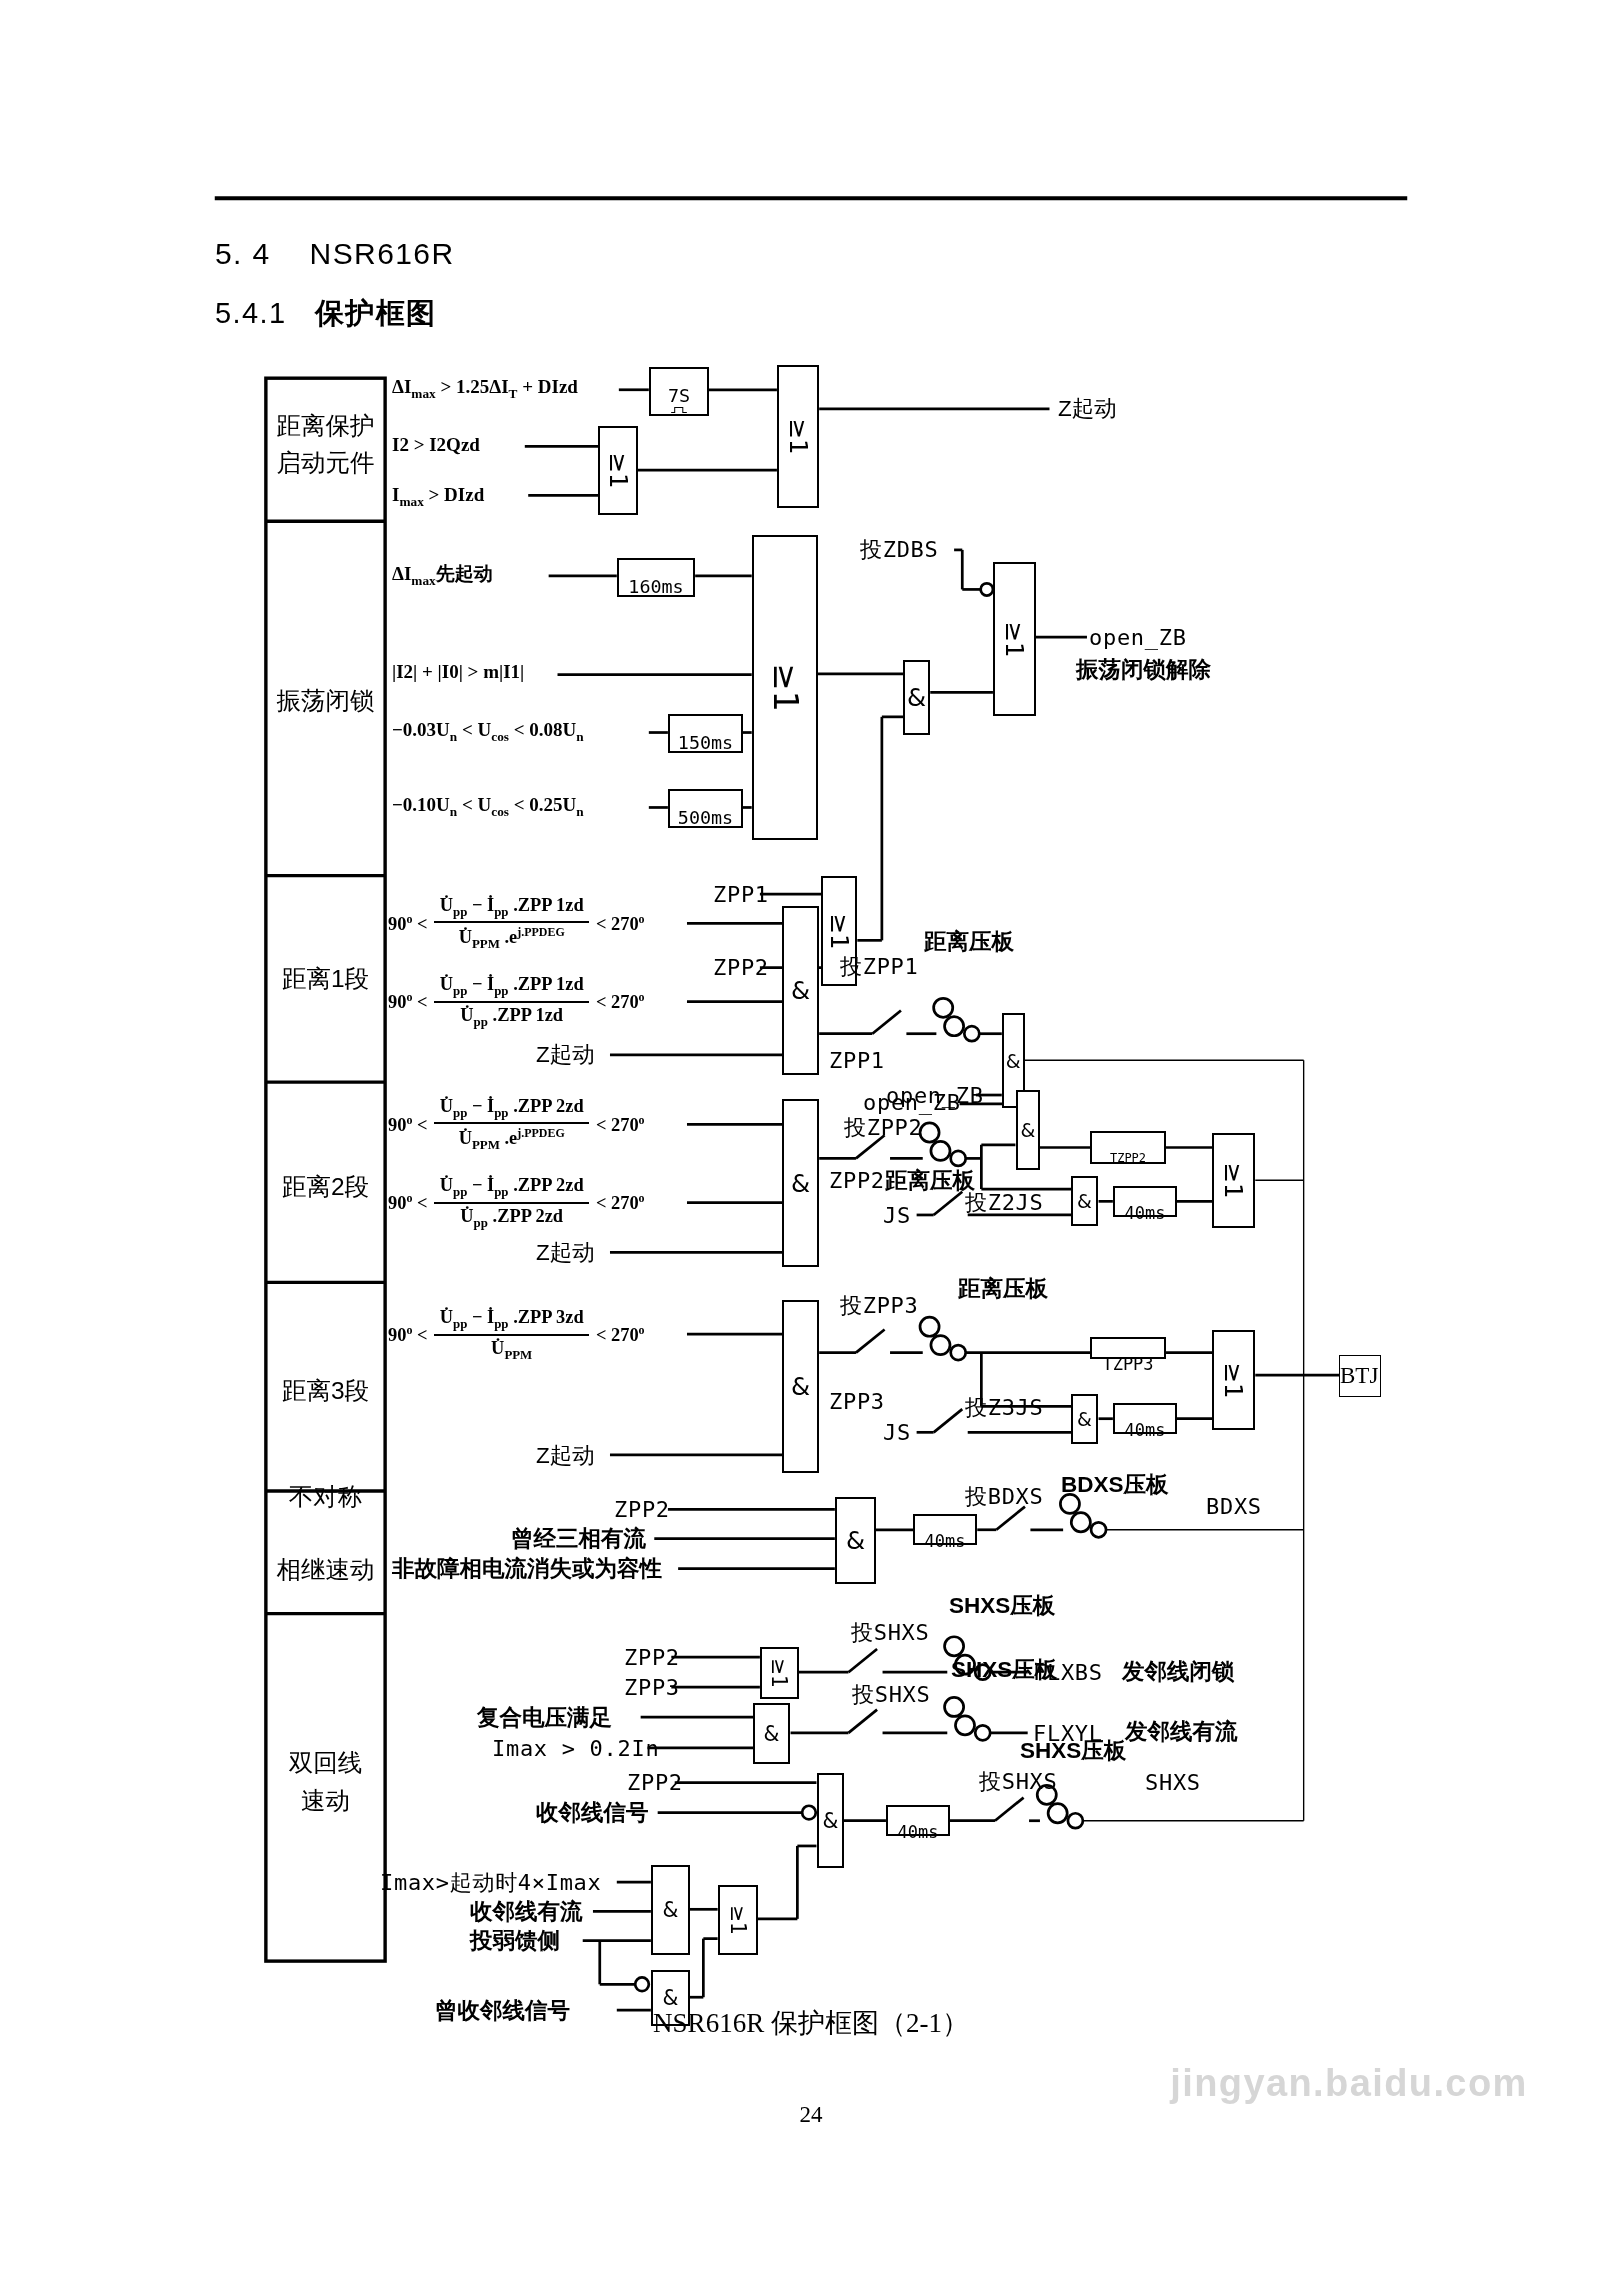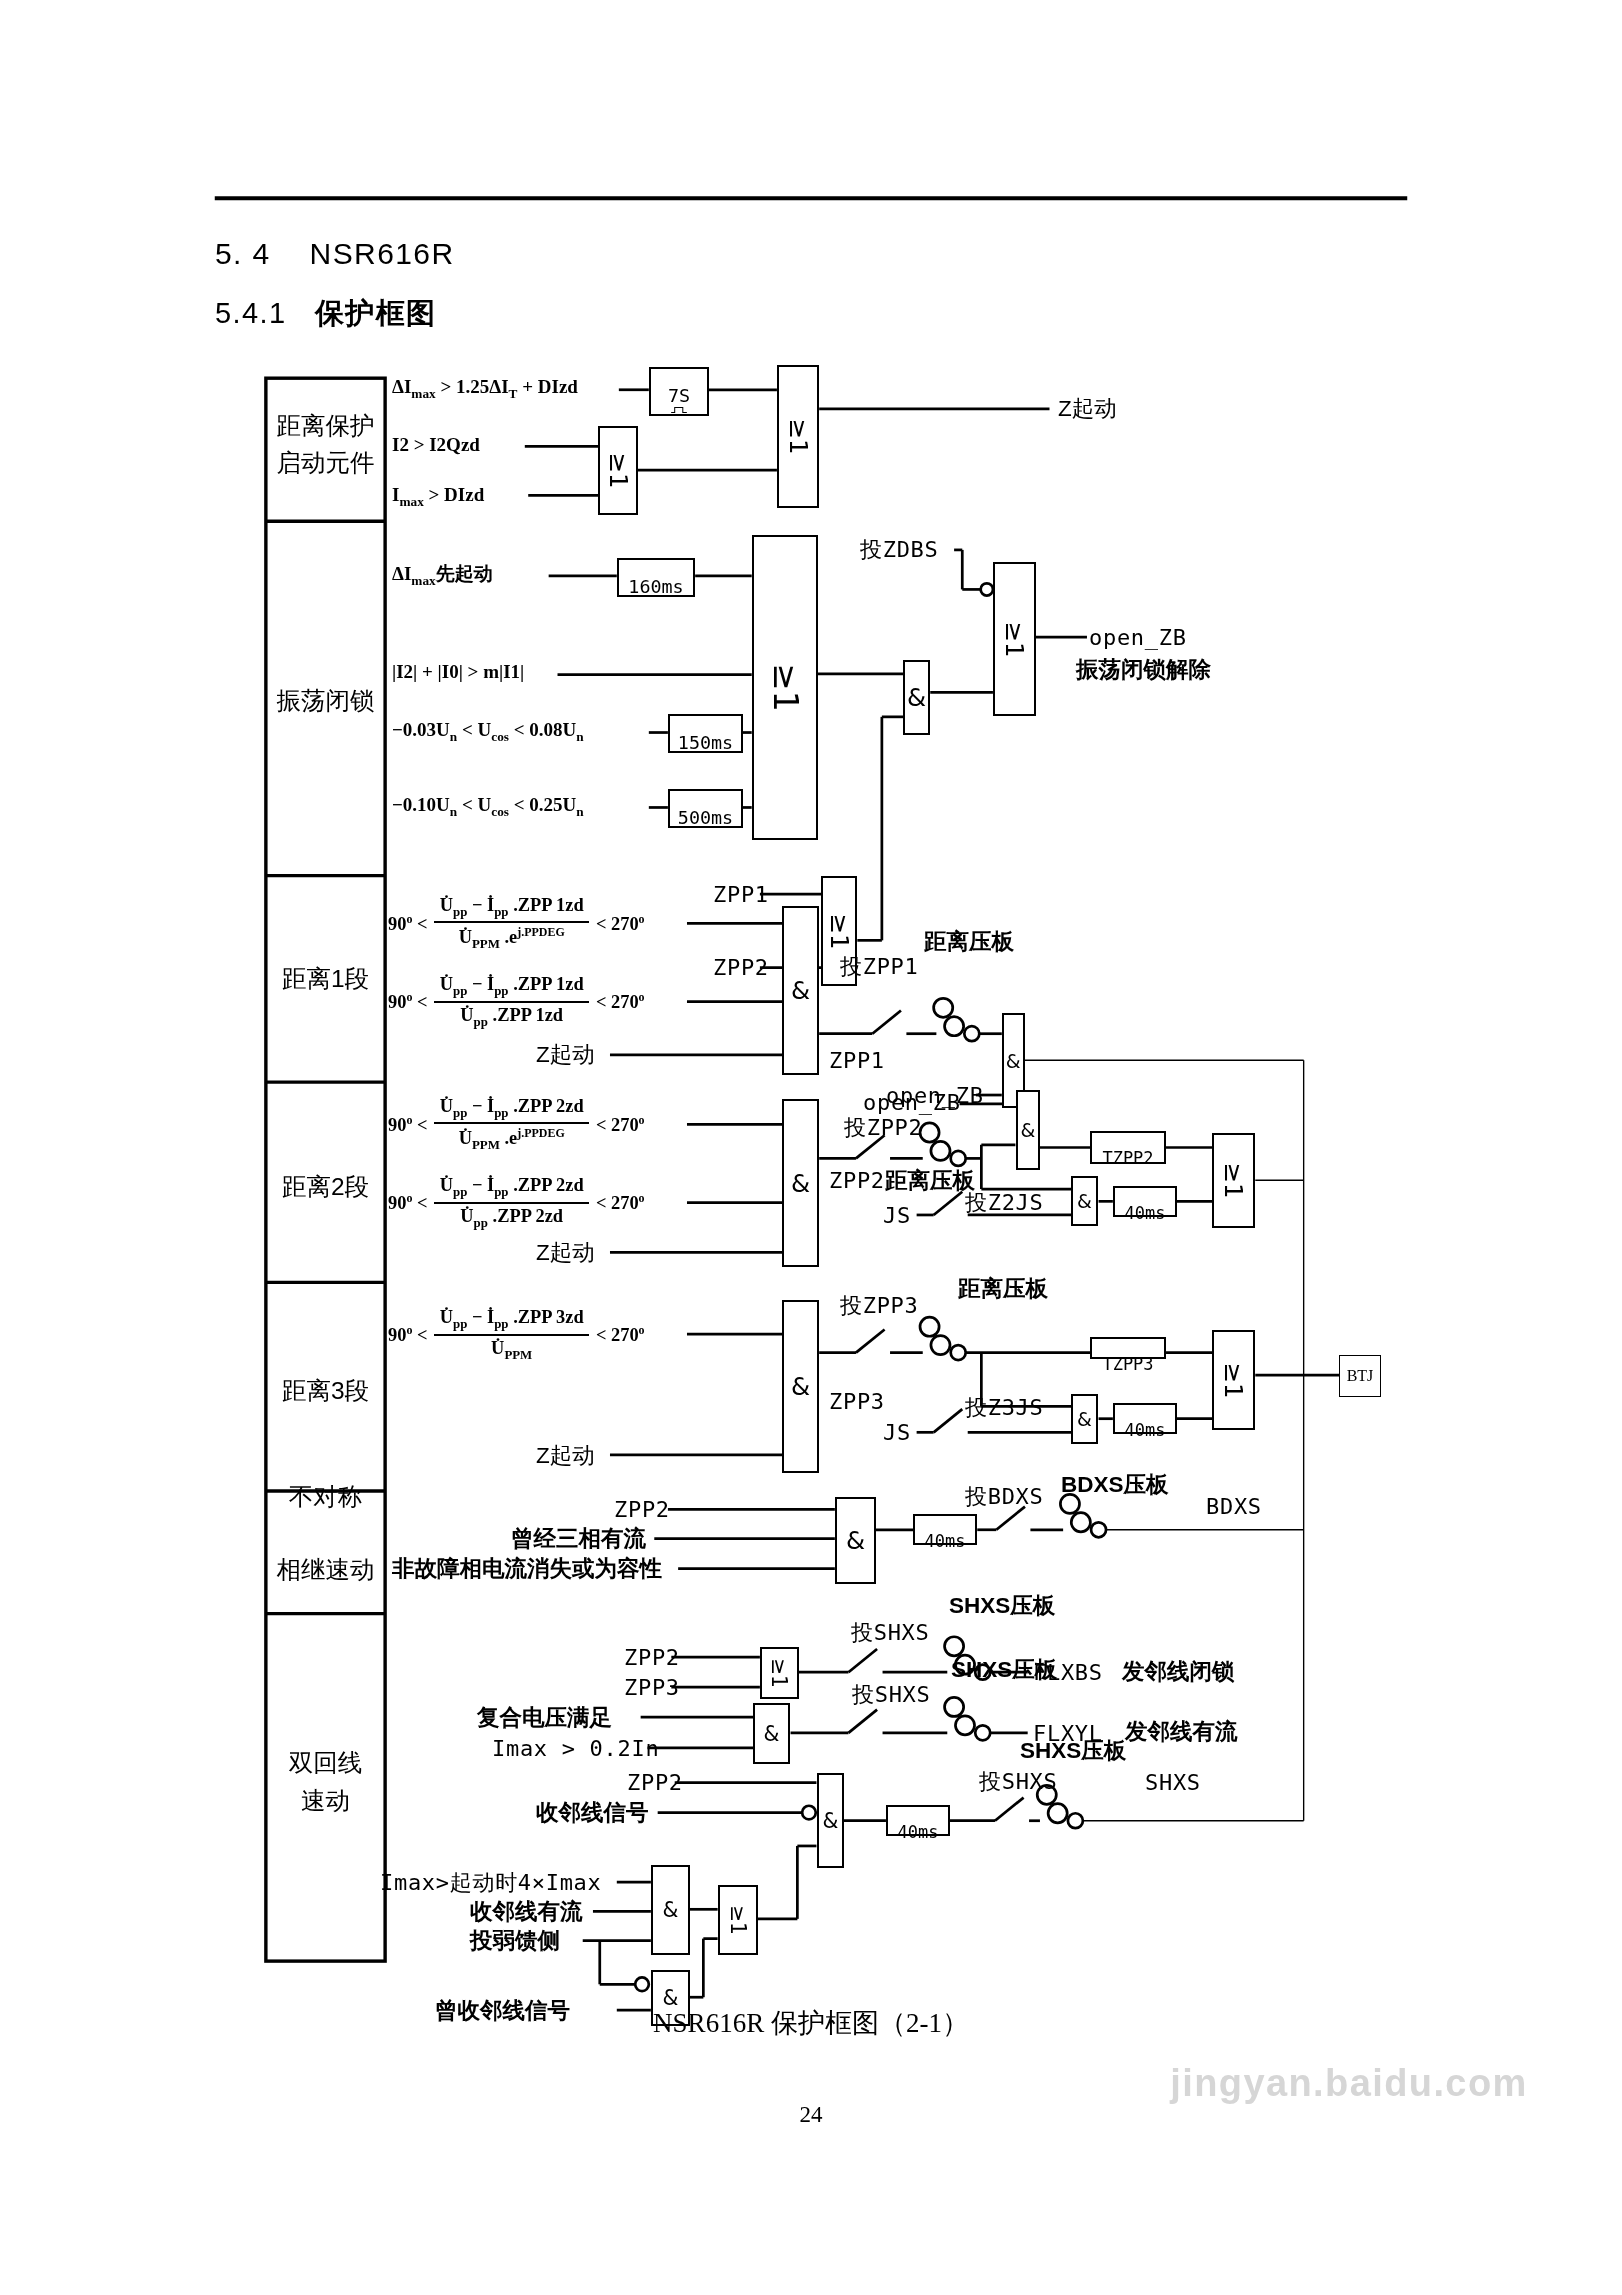--- a/index.html
+++ b/index.html
@@ -15,22 +15,22 @@
   .gate{position:absolute;z-index:2;border:2.7px solid #000;background:#fff;
         display:flex;align-items:center;justify-content:center;box-sizing:border-box;
         font-family:"DejaVu Sans",sans-serif;}
   .gate .amp{font-size:24.5px;}
   .gate .rot{display:block;transform:rotate(90deg);font-size:24.5px;white-space:nowrap;}
   .gate .rotbig{display:block;transform:rotate(90deg);font-size:33px;white-space:nowrap;}
   .timer{position:absolute;z-index:2;border:2.7px solid #000;background:#fff;box-sizing:border-box;
          display:flex;flex-direction:column;align-items:center;justify-content:flex-start;}
   .timer .tl{font-family:"DejaVu Sans Mono",monospace;font-size:18.4px;line-height:20.4px;margin-top:17px;}
   .outbox{position:absolute;z-index:2;border:1.4px solid #000;background:#fff;box-sizing:border-box;
-          display:flex;align-items:center;justify-content:center;
-          font-family:"Liberation Serif",serif;font-size:16px;}
+          display:flex;align-items:center;
+          font-family:"Liberation Serif",serif;font-size:23px;}
   .colcell{position:absolute;left:266px;width:119px;z-index:3;text-align:center;
            font-size:24.5px;font-weight:500;}
   .formula{position:absolute;z-index:3;display:flex;align-items:center;justify-content:flex-start;
            gap:6.8px;height:75px;font-family:"Liberation Serif",serif;font-weight:bold;font-size:18.4px;}
   .frac{display:inline-flex;flex-direction:column;text-align:center;}
   .frac .num{padding:0 5.5px 2px;}
   .frac .den{border-top:2px solid #000;padding:2px 5.5px 0;}
   .hdr{position:absolute;left:0;width:1622px;text-align:center;top:155px;z-index:3;
        font-family:"Liberation Serif",serif;font-size:23px;}
   .h1n{position:absolute;left:215px;top:237px;font-size:30px;z-index:3;letter-spacing:1.4px;}
@@ -323,21 +323,21 @@
   </div>
   <div class="timer" style="left:668px;top:789px;width:75px;height:39px">
     <span class="tl">500ms</span>
     <svg width="63" height="12.3" viewBox="0 0 92 18" stroke="#000" stroke-width="4" fill="none">
         <line x1="4" y1="9" x2="88" y2="9"></line>
         <line x1="4" y1="1" x2="4" y2="17"></line>
         <line x1="88" y1="1" x2="88" y2="17"></line>
       </svg>
   </div>
   <div class="timer" style="left:1090px;top:1131px;width:76px;height:33px">
-    <span class="tl" style="font-size:17px;line-height:17.7px">TZPP2</span>
+    <span class="tl" style="font-size:12px;line-height:17.7px">TZPP2</span>
     <svg width="63" height="9.5" viewBox="0 0 92 14" stroke="#000" stroke-width="4" fill="none">
         <line x1="4" y1="7" x2="88" y2="7"></line>
         <line x1="4" y1="0" x2="4" y2="14"></line>
         <line x1="88" y1="0" x2="88" y2="14"></line>
       </svg>
   </div>
   <div class="timer" style="left:1113px;top:1186px;width:64px;height:31px">
     <span class="tl" style="font-size:17px;line-height:17.7px">40ms</span>
     <svg width="52" height="9.5" viewBox="0 0 76 14" stroke="#000" stroke-width="4" fill="none">
         <line x1="4" y1="7" x2="72" y2="7"></line>

